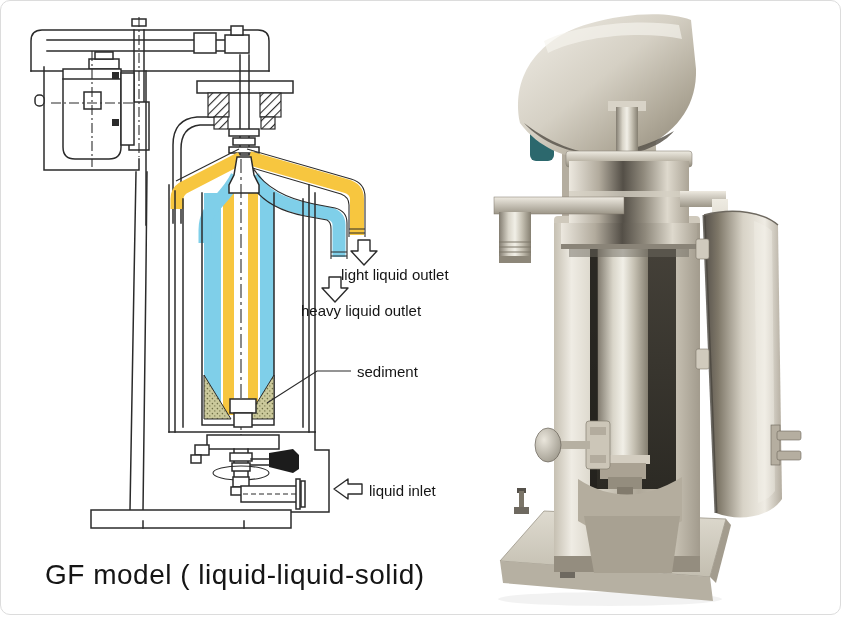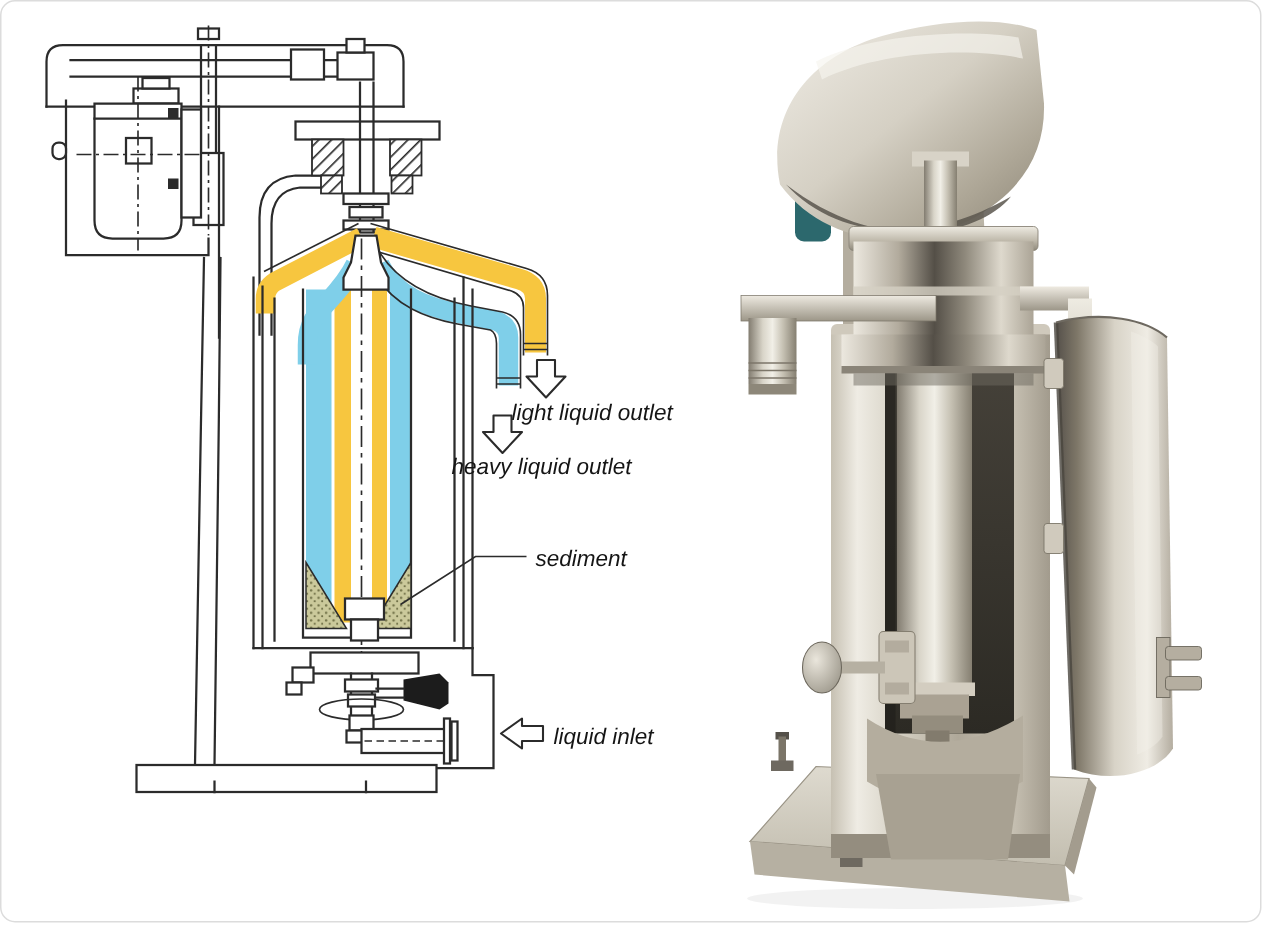--- a/index.html
+++ b/index.html
@@ -1,18 +1,18 @@
 <!DOCTYPE html>
 <html><head>
 <meta charset="utf-8">
 <style>
   html,body{margin:0;padding:0;background:#fff;}
   body{width:843px;height:617px;font-family:"Liberation Sans",sans-serif;}
   .canvas{position:relative;width:841px;height:615px;border:1px solid #dcdcdc;border-radius:10px;
-          overflow:hidden;background:#fff;box-sizing:border-box;font-style:italic;}
+          overflow:hidden;background:#fff;box-sizing:border-box;}
   .caption{position:absolute;left:44px;top:558px;font-size:28px;color:#151515;letter-spacing:.5px;}
   svg text{font-family:"Liberation Sans",sans-serif;fill:#151515;}
   .lbl{font-size:15px;}
   .ln{stroke:#2b2b2b;fill:none;stroke-width:1.5;stroke-linecap:square;}
   .lnt{stroke:#2b2b2b;fill:none;stroke-width:1.1;}
   .wh{fill:#ffffff;stroke:#2b2b2b;stroke-width:1.5;}
   .arrow{fill:#ffffff;stroke:#2b2b2b;stroke-width:1.4;stroke-linejoin:round;}
 </style>
 </head>
 <body>
@@ -144,20 +144,21 @@
       <text class="lbl" x="340" y="273">light liquid outlet</text>
       <path class="arrow" d="M328,270 H340 V281 H347 L334,295 L321,281 H328 Z"></path>
       <text class="lbl" x="300" y="309">heavy liquid outlet</text>
       <path class="lnt" d="M350,364 H316 L266,396"></path>
       <text class="lbl" x="356" y="370">sediment</text>
       <path class="arrow" d="M333,482 L347,472 V477 H361 V487 H347 V492 Z"></path>
       <text class="lbl" x="368" y="489">liquid inlet</text>
     </g>
   </svg>
 
+  <div class="caption">GF model ( liquid-liquid-solid)</div>
 
   <svg width="358" height="600" viewBox="0 0 358 600" style="position:absolute;left:483px;top:10px;">
     <defs>
       <linearGradient id="hoodG" x1="0" y1="0" x2="1" y2="1">
         <stop offset="0" stop-color="#f0ede6"></stop>
           <stop offset=".45" stop-color="#d5d0c4"></stop>
         <stop offset=".75" stop-color="#aea797"></stop>
           <stop offset="1" stop-color="#8a8374"></stop>
       </linearGradient>
       <linearGradient id="steelV" x1="0" y1="0" x2="0" y2="1">

